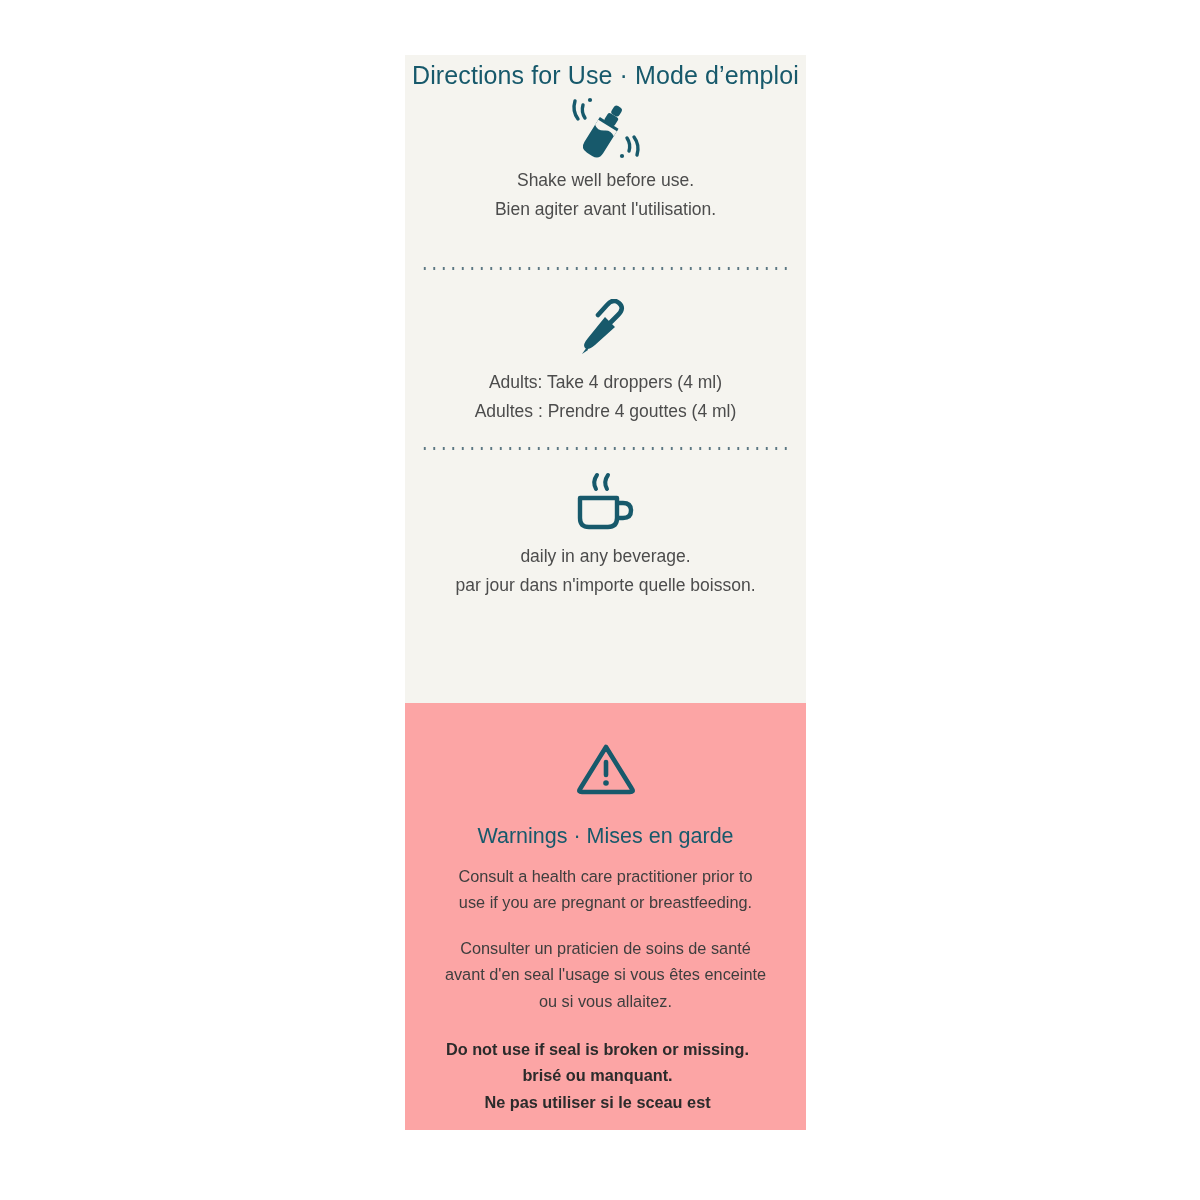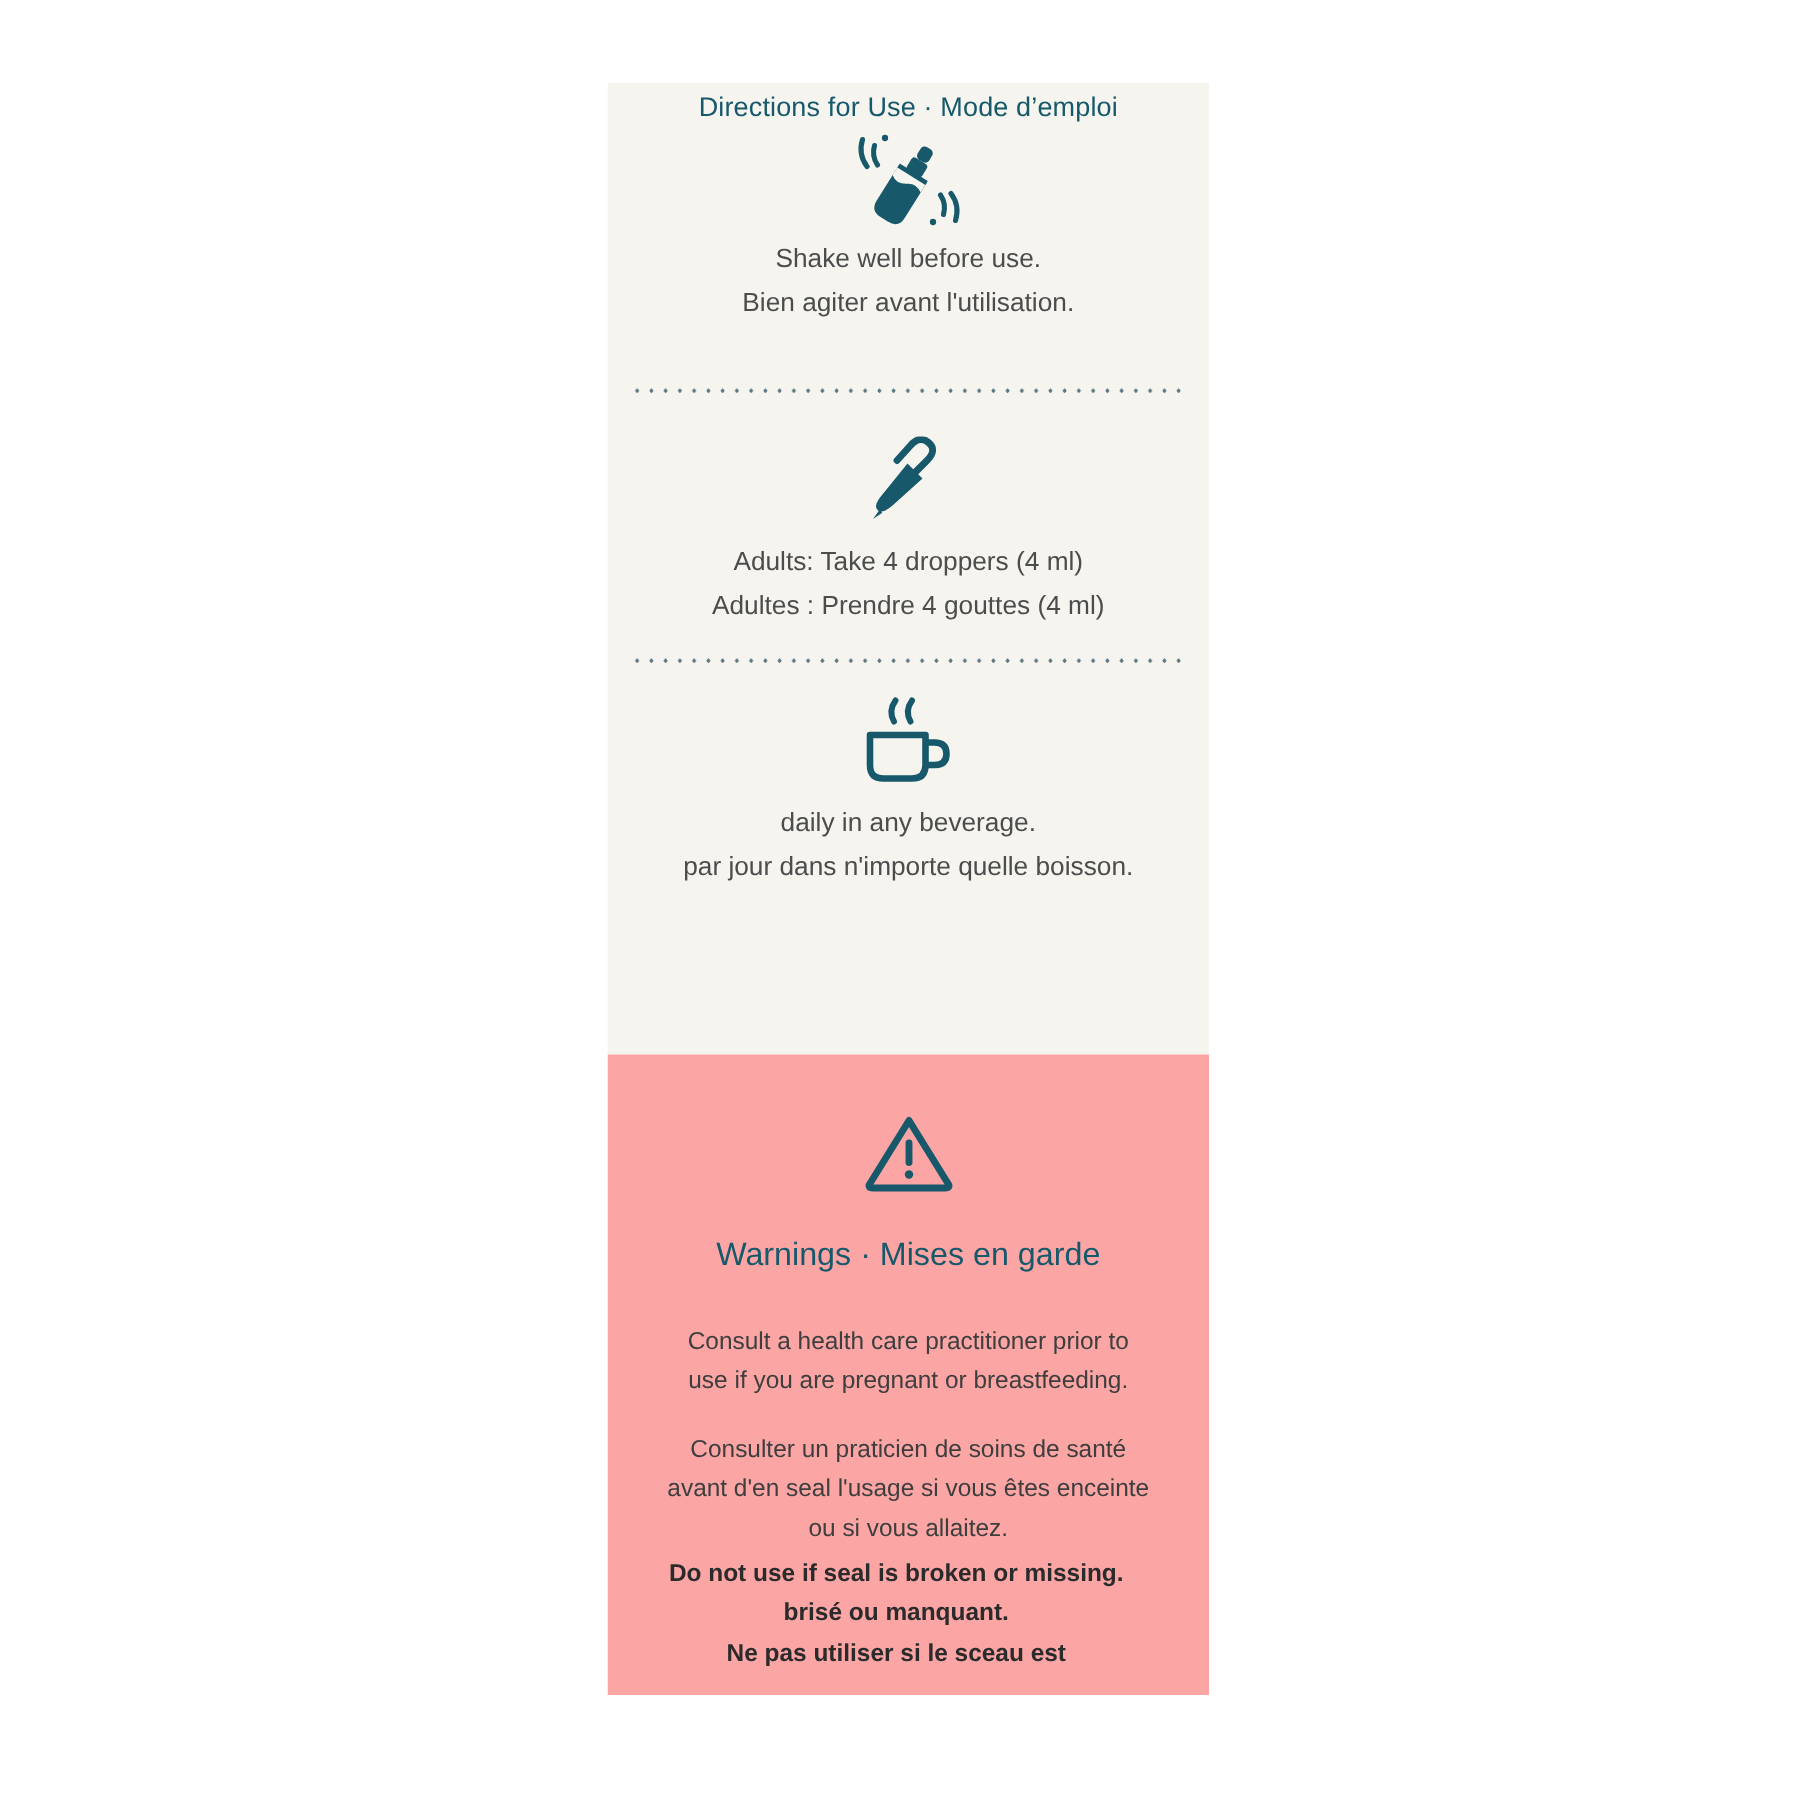--- a/index.html
+++ b/index.html
@@ -24,21 +24,21 @@
   .directions-section {
     background: #f5f4ef;
     padding: 0;
     height: 648px;
     box-sizing: border-box;
   }
 
   .section-heading {
     text-align: center;
     color: #17596b;
-    font-size: 18px;
+    font-size: 25px;
     letter-spacing: 0.1px;
     padding-top: 6px;
     font-weight: 400;
   }
 
   .step {
     text-align: center;
   }
 
   .step-icon {
@@ -99,21 +99,21 @@
     line-height: 1.62;
     text-align: center;
     padding: 0 14px;
   }
 
   .warn-body .para {
     display: block;
   }
 
   .warn-body .para.first {
-    margin-top: 32px;
+    margin-top: 14px;
   }
 
   .warn-body .para.second {
     margin-top: 19px;
   }
 
   .warn-body .line {
     display: block;
   }
 

